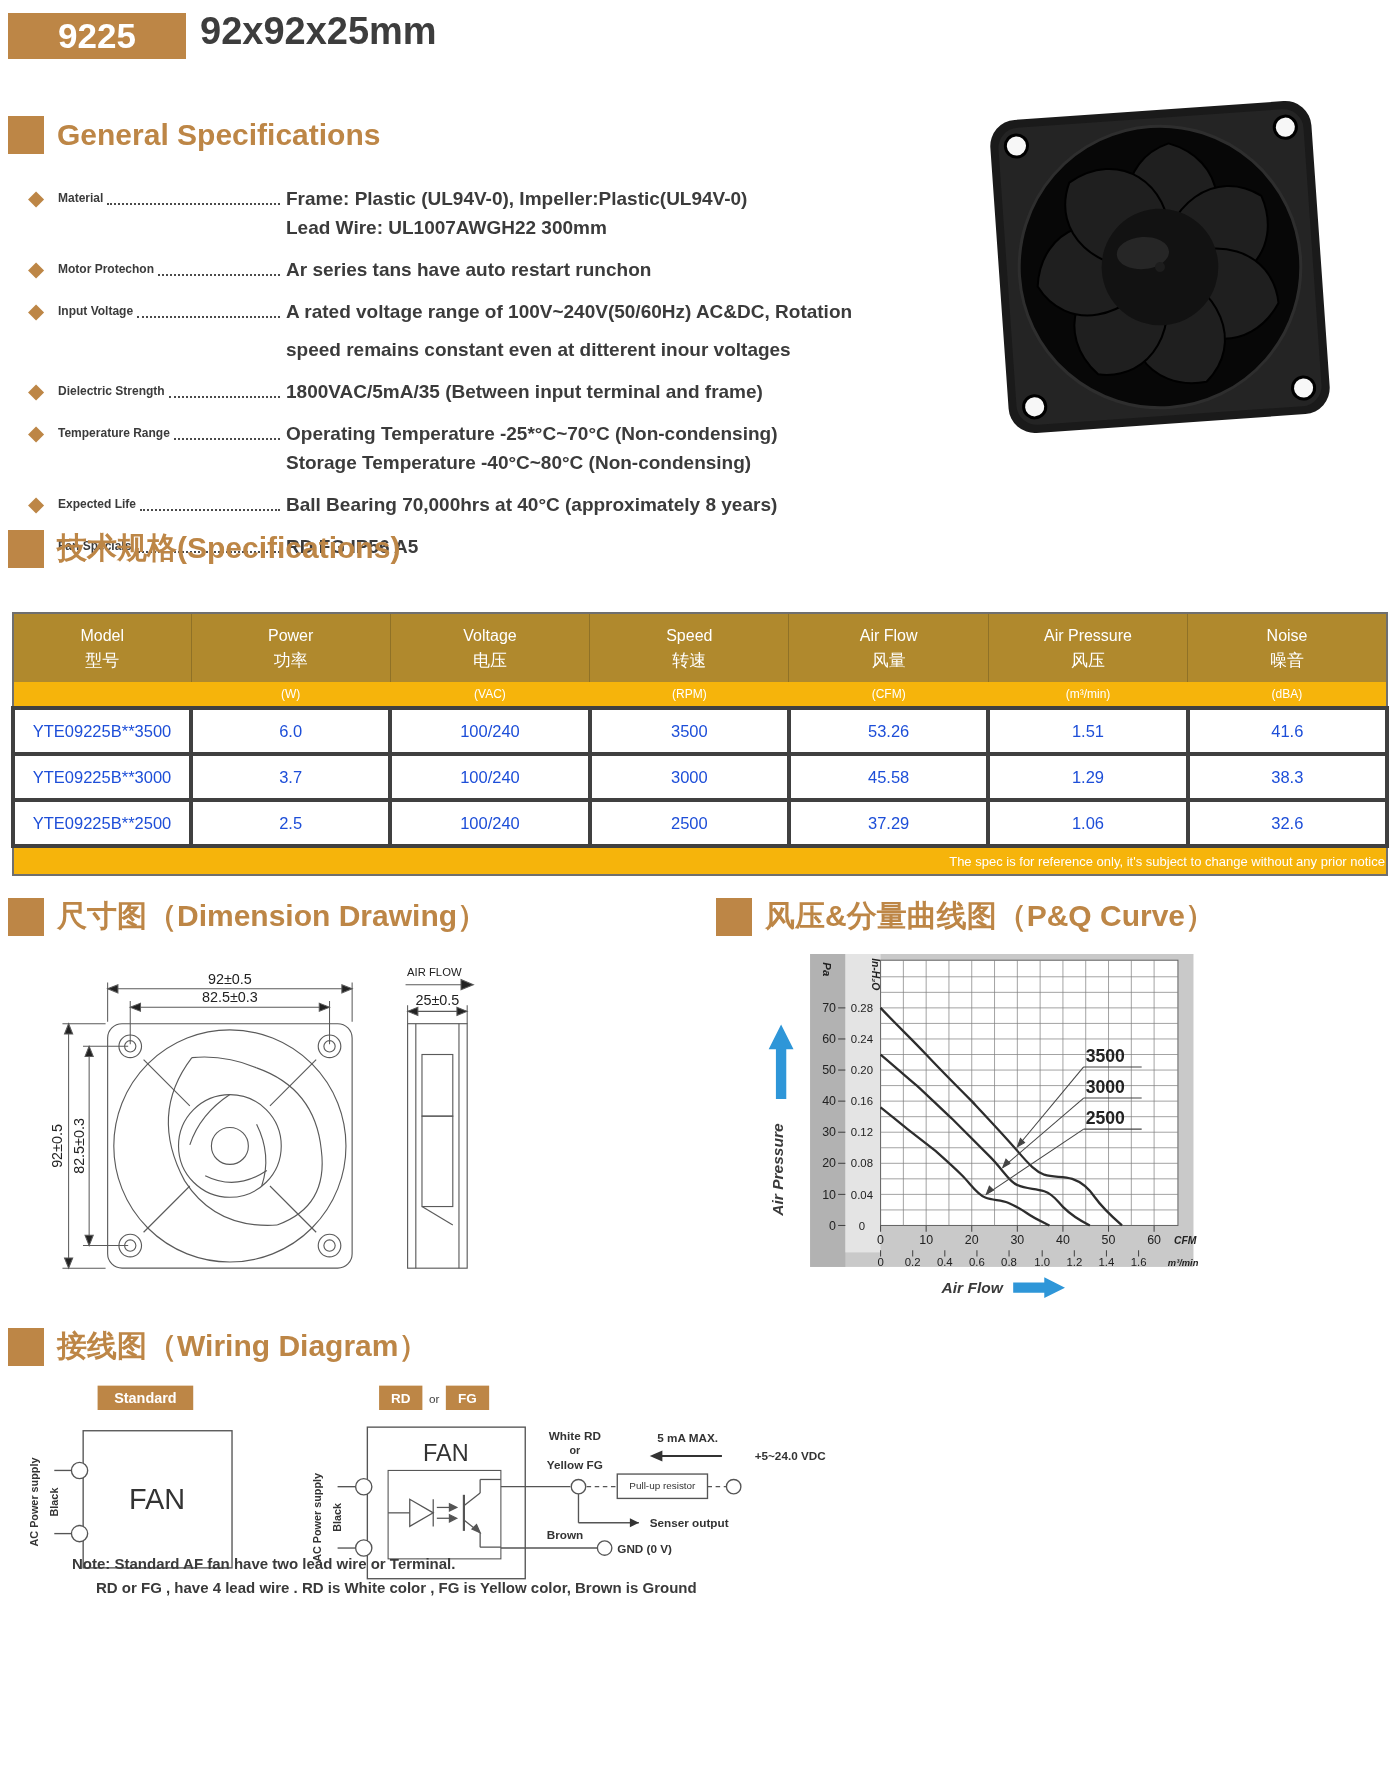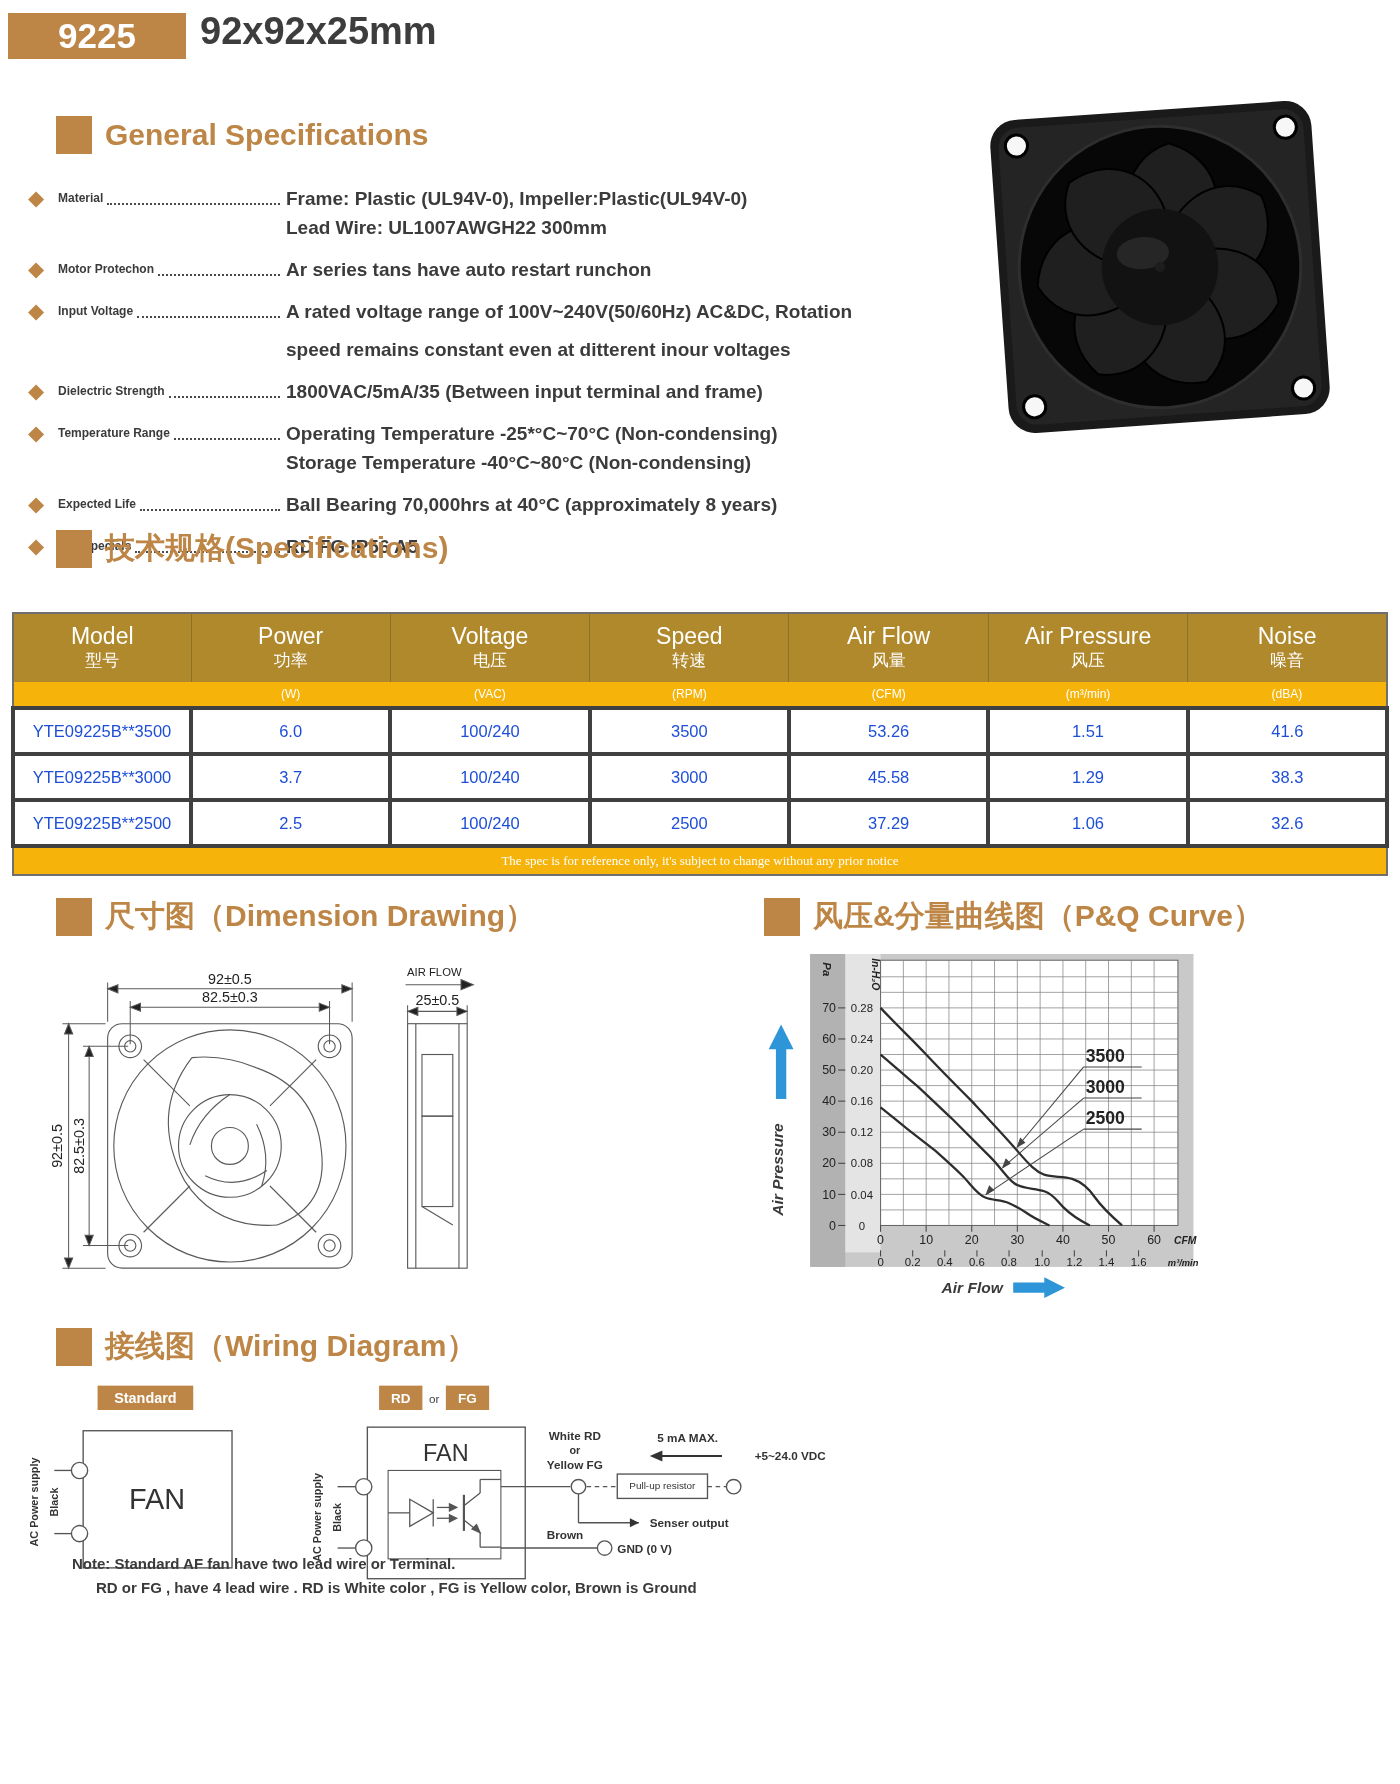--- a/index.html
+++ b/index.html
@@ -3,45 +3,45 @@
 <meta charset="utf-8">
 <style>
   html,body{margin:0;padding:0;background:#ffffff;}
   .page{position:relative;width:1400px;height:1784px;background:#fff;overflow:hidden;
         font-family:"Liberation Sans", sans-serif;color:#3b3b3b;}
   
   .badge{position:absolute;left:8px;top:13px;width:178px;height:46px;background:#BD8646;
          color:#fff;font-size:35px;font-weight:700;display:flex;align-items:center;justify-content:center;text-align:center;}
   .size-title{position:absolute;left:200px;top:10px;font-size:38px;font-weight:700;color:#3d3d3d;}
   
-  .sec{position:absolute;display:flex;align-items:center;margin-left:48px;}
+  .sec{position:absolute;display:flex;align-items:center;}
   .sec .sq{width:36px;height:38px;background:#BD8646;margin-right:13px;flex:0 0 auto;}
   .sec h2{margin:0;font-size:30px;font-weight:700;color:#BD8646;white-space:nowrap;}
   
   .spec-list{position:absolute;left:28px;top:184px;width:890px;}
   .spec-row{display:flex;align-items:flex-start;margin-bottom:13px;}
   .diamond{width:30px;flex:0 0 auto;color:#BD8646;font-size:21px;line-height:28px;}
   .spec-label-wrap{display:flex;width:228px;flex:0 0 auto;}
   .spec-label{font-size:12px;font-weight:700;line-height:28px;white-space:nowrap;}
   .dots{flex:1;border-bottom:2px dotted #4a4a4a;margin:0 6px 7px 4px;}
   .spec-value{font-size:19px;font-weight:700;line-height:29px;}
   .spec-value .gap{margin-top:9px;}
   
   .spec-table{position:absolute;left:11px;top:612px;width:1378px;border-collapse:collapse;
               table-layout:fixed;border:2px solid #6f6f6f;}
   .spec-table col.c-model{width:178px;}
   .spec-table th{background:#B0892D;color:#fff;font-weight:400;height:66px;
                  border-right:1px solid #8f7126;vertical-align:middle;}
   .spec-table th:last-child{border-right:none;}
-  .h-en{font-size:23px;line-height:26px;}
+  .h-en{font-size:16px;line-height:26px;}
   .h-zh{font-size:17px;line-height:24px;}
   .units-row td{background:#F6B40B;color:#fff;font-size:12px;height:22px;text-align:center;border:none;}
   .data-row td{background:#fff;color:#1d4ed8;font-size:16.5px;height:40px;text-align:center;
                border:4px solid #404040;}
-  .foot-row td{background:#F6B40B;color:#fff;font-size:13px;height:24px;text-align:center;font-family:Liberation Serif, serif;}
+  .foot-row td{background:#F6B40B;color:#fff;font-size:13px;height:24px;text-align:right;}
   
   .dim-svg{position:absolute;left:46px;top:960px;width:452px;height:339px;}
   .pq-svg{position:absolute;left:756px;top:954px;width:446px;height:344px;}
   .fan-photo{position:absolute;left:922px;top:92px;width:476px;height:352px;}
   .wire-svg{position:absolute;left:20px;top:1380px;width:812px;height:226px;}
   .notes{position:absolute;left:72px;top:1552px;font-size:15px;font-weight:700;color:#3a3a3a;line-height:24px;}
   .notes .n2{margin-left:24px;}
   svg text{font-family:"Liberation Sans", sans-serif;}
 </style>
 </head>

